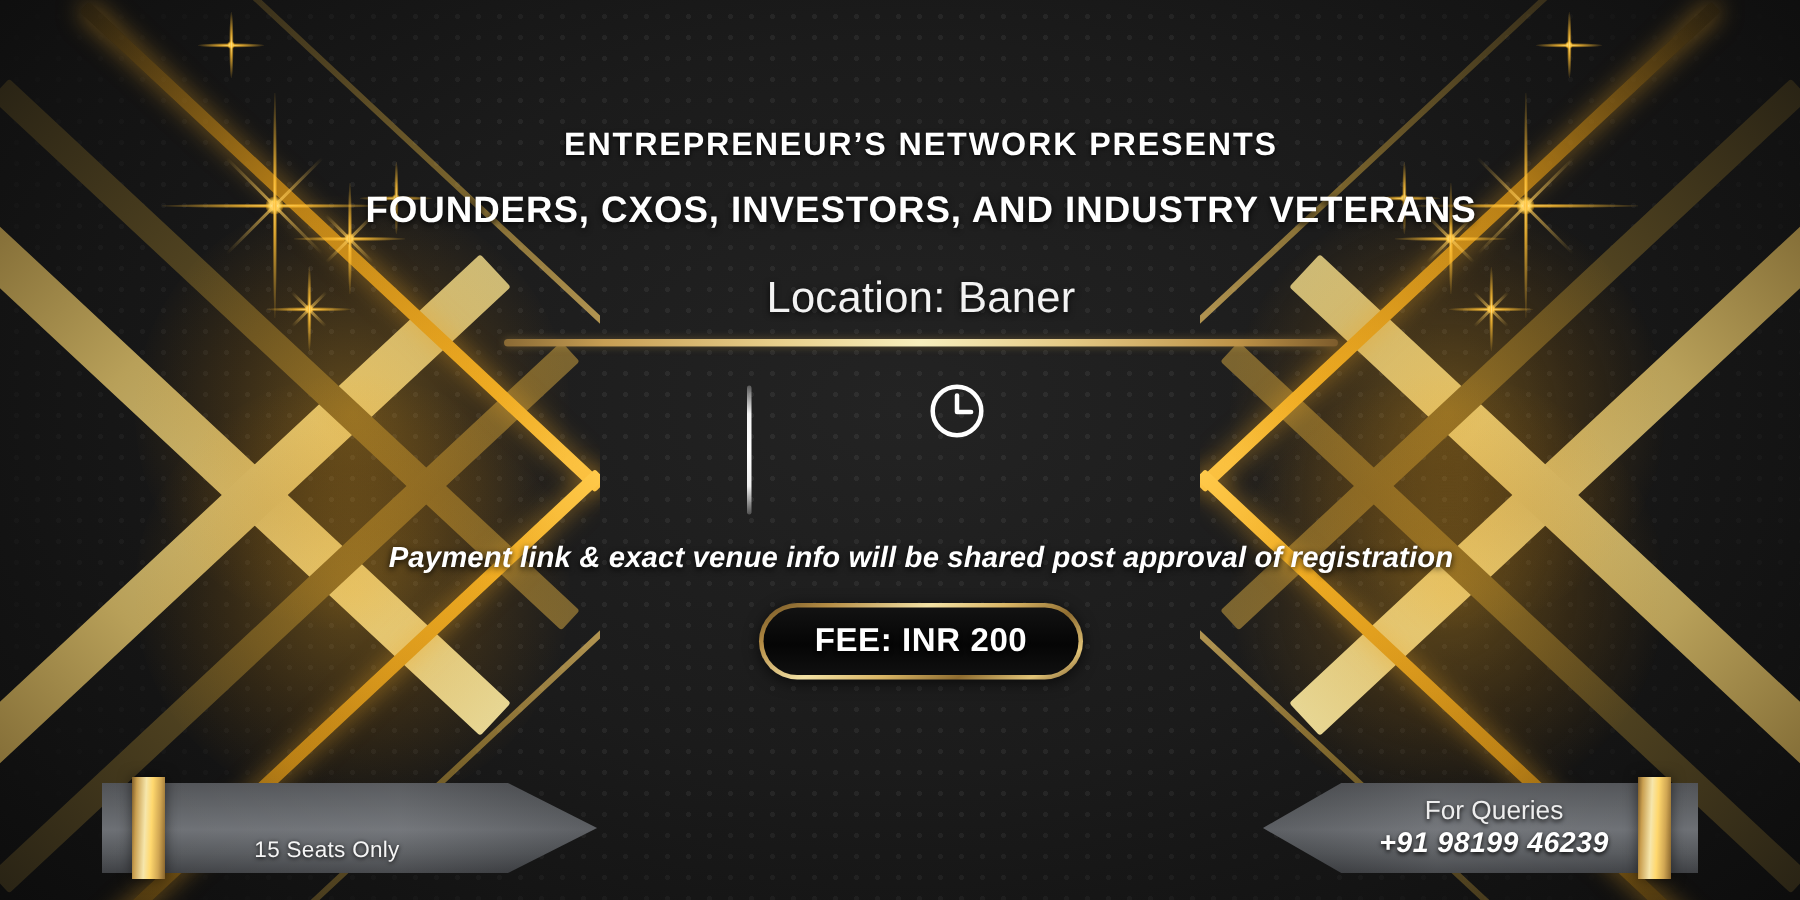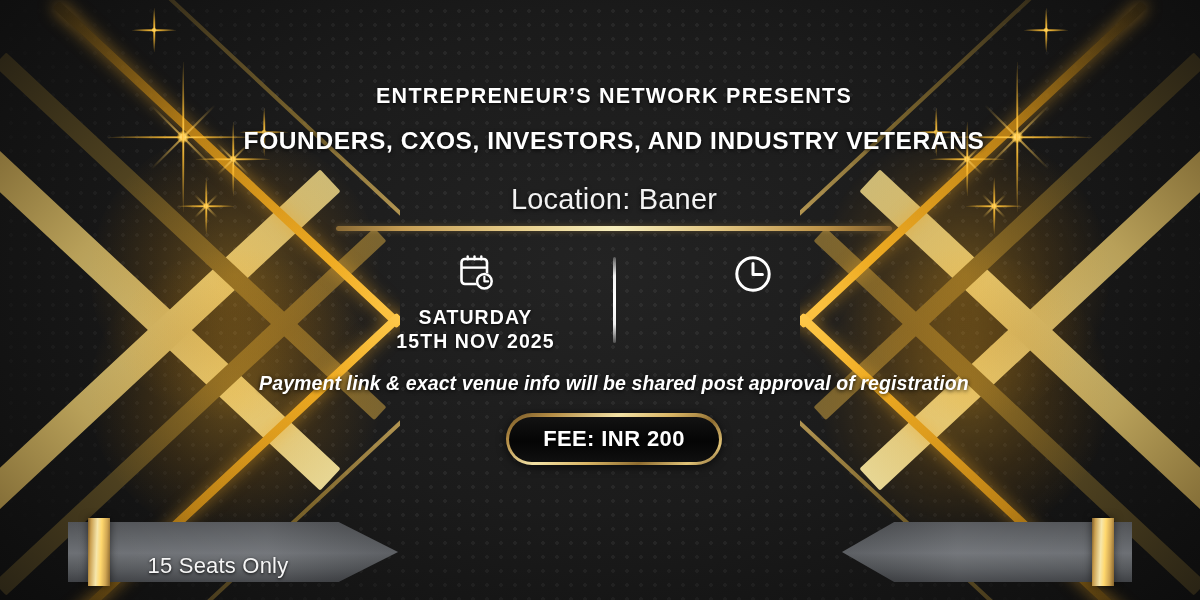--- a/index.html
+++ b/index.html
@@ -272,21 +272,21 @@
   #ribbon-seats .ribbon-plate::after {
     content: "";
     position: absolute;
     inset: 0;
     background: linear-gradient(90deg, rgba(255,255,255,0.02) 0%, rgba(255,255,255,0.07) 60%, rgba(0,0,0,0.12) 100%);
   }
   #ribbon-seats .ribbon-bar { left: 20px; }
   #ribbon-seats .ribbon-text {
     padding-right: 54px;
     padding-left: 24px;
-    font-size: 22px;
+    font-size: 15px;
     font-weight: normal;
     color: #f5f5f5;
     letter-spacing: 0.2px;
     margin-top: 28px;
   }
 
   
   #ribbon-queries {
     right: 68px;
     width: 290px;
@@ -448,41 +448,20 @@
 
 
     <div class="subtitle">FOUNDERS, CXOS, INVESTORS, AND INDUSTRY VETERANS</div>
 
     <div class="location">Location: Baner</div>
 
     <div class="divider"></div>
 
     <div class="dt-row">
 
-      <div class="dt-col">
-        <div class="dt-icon">
-          <svg width="40" height="40" viewBox="0 0 40 40" fill="none">
-
-            <rect x="10.5" y="1.2" width="2.4" height="5.2" rx="1.2" fill="#fff"></rect>
-            <rect x="17.3" y="1.2" width="2.4" height="5.2" rx="1.2" fill="#fff"></rect>
-            <rect x="24.1" y="1.2" width="2.4" height="5.2" rx="1.2" fill="#fff"></rect>
-
-            <rect x="5.5" y="5" width="25.5" height="25" rx="3.4" stroke="#fff" stroke-width="2.6"></rect>
-            <line x1="5.8" y1="13.6" x2="30.7" y2="13.6" stroke="#fff" stroke-width="2.4"></line>
-
-            <circle cx="28.4" cy="27.2" r="8.4" fill="#1b1b1b"></circle>
-            <circle cx="28.4" cy="27.2" r="7.3" stroke="#fff" stroke-width="2.5"></circle>
-            <path d="M28.4 22.8 V27.4 H32.1" stroke="#fff" stroke-width="2.2" stroke-linecap="round" stroke-linejoin="round"></path>
-          </svg>
-        </div>
-        <div class="dt-lines">
-          <div>SATURDAY</div>
-          <div>15TH NOV 2025</div>
-        </div>
-      </div>
 
       <div class="dt-sep"></div>
 
       <div class="dt-col">
         <div class="dt-icon">
           <svg width="40" height="40" viewBox="0 0 40 40" fill="none">
             <circle cx="20" cy="20" r="16.2" stroke="#fff" stroke-width="3"></circle>
             <path d="M20 9.6 V20.6 H29.4" stroke="#fff" stroke-width="3" stroke-linecap="round" stroke-linejoin="round"></path>
           </svg>
         </div>
@@ -500,15 +479,19 @@
 
   <div class="ribbon" id="ribbon-seats">
     <div class="ribbon-plate"></div>
     <div class="ribbon-bar"></div>
     <div class="ribbon-text">15 Seats Only</div>
   </div>
 
   <div class="ribbon" id="ribbon-queries">
     <div class="ribbon-plate"></div>
     <div class="ribbon-bar"></div>
+    <div class="ribbon-text">
+      <span class="q-label">For Queries</span>
+      <span class="q-phone">+91 98199 46239</span>
+    </div>
   </div>
 
 </div>
 
 </body></html>

